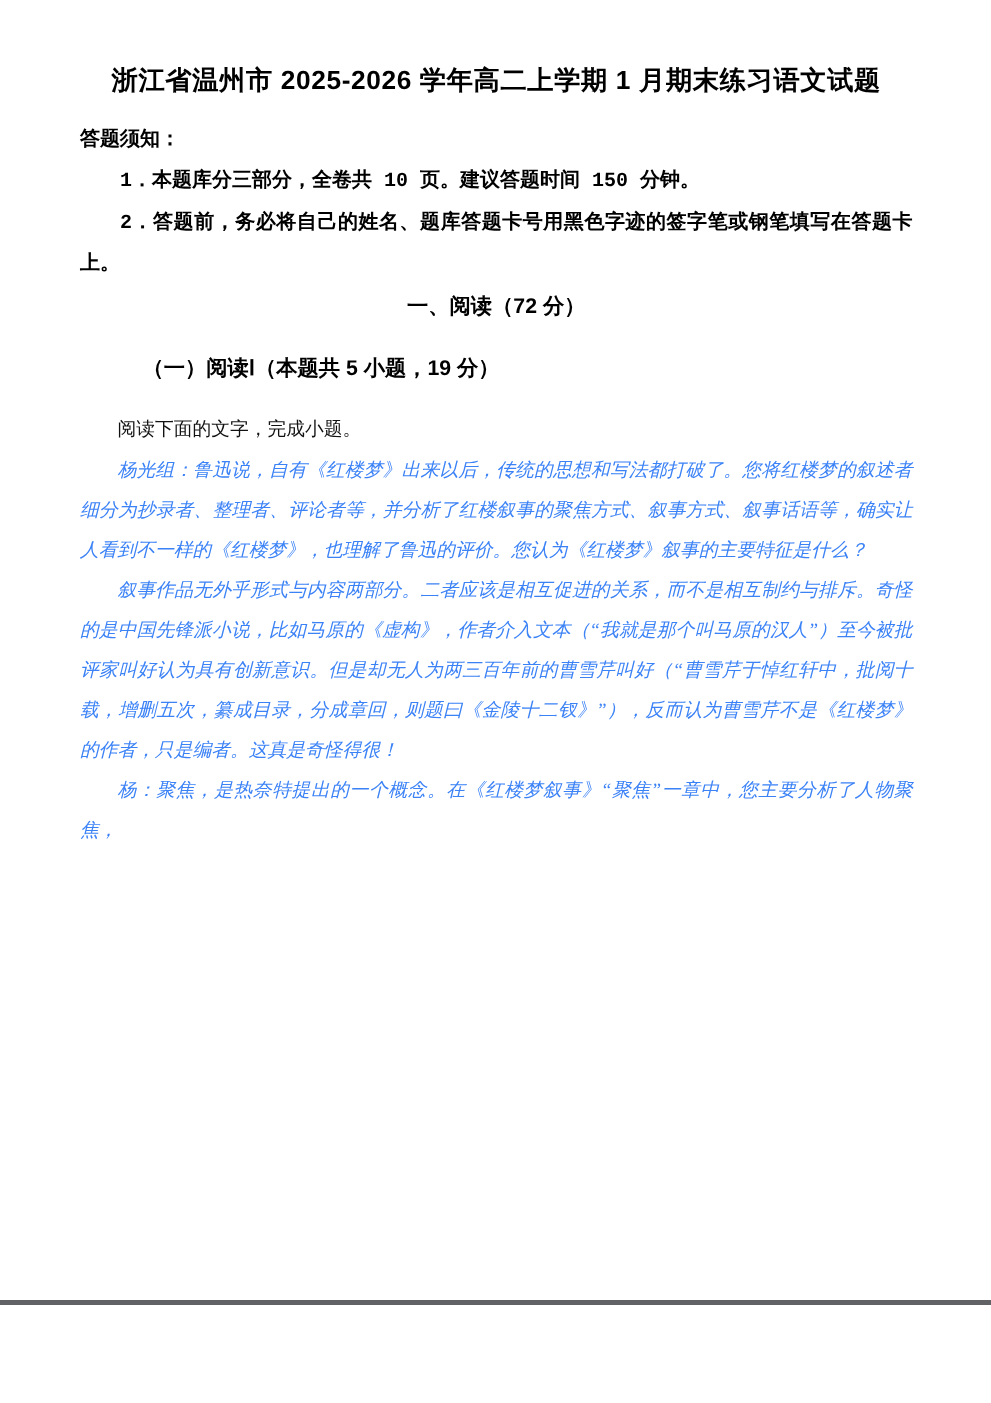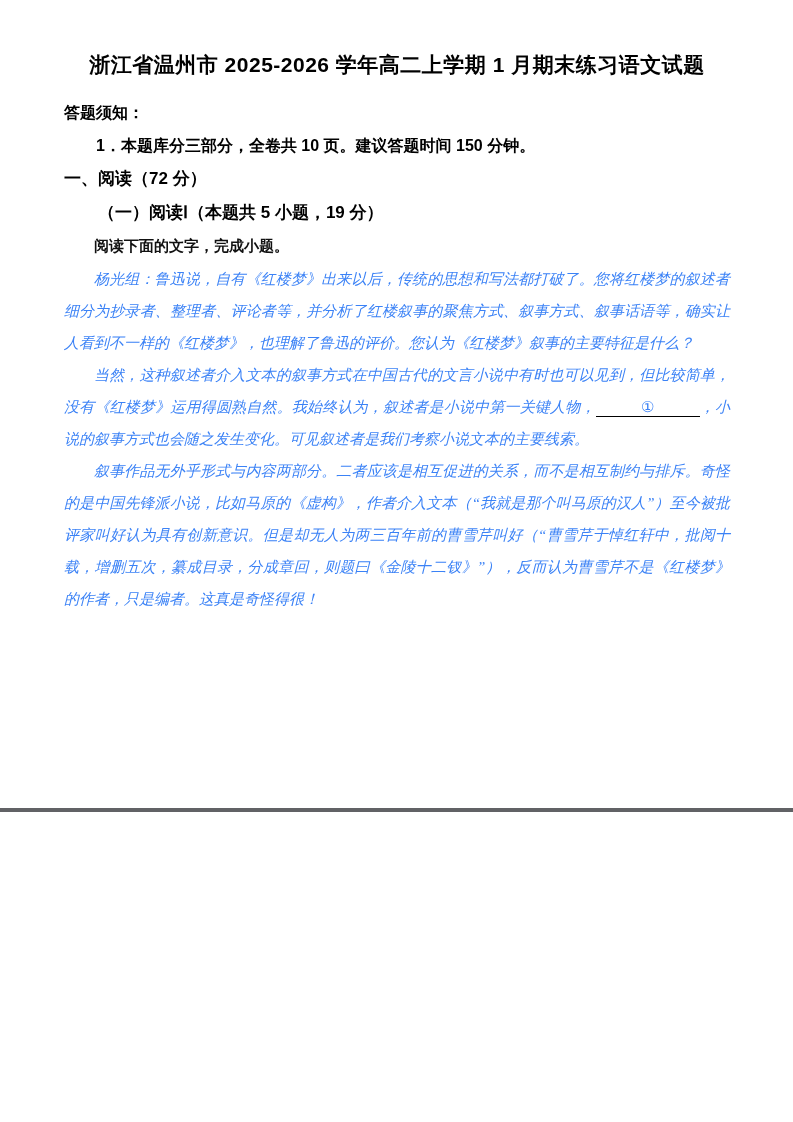--- a/index.html
+++ b/index.html
@@ -1,19 +1,19 @@
 <!DOCTYPE html>
 <html><head>
 <meta charset="utf-8">
 <style>
   html, body { margin: 0; padding: 0; background: #ffffff; }
   .page {
     position: relative;
     width: 793px;
-    height: 812px;
+    height: 1044px;
     margin: 0 auto;
     background: #ffffff;
     overflow: hidden;
     color: #000000;
     font-family: "Liberation Serif", serif;
   }
   .content {
     padding: 50px 63px 0 64px;
   }
   .doc-title {
@@ -21,49 +21,49 @@
     font-family: "Liberation Sans", sans-serif;
     font-size: 21px;
     font-weight: 700;
     line-height: 30px;
     text-align: center;
     letter-spacing: 0.5px;
   }
   .notice-heading,
   .notice-item {
     margin: 0;
-    font-family: Liberation Sans, sans-serif;
+    font-family: Liberation Mono, monospace;
     font-size: 16px;
     font-weight: 700;
     line-height: 33px;
     text-align: justify;
   }
   .notice-item { text-indent: 2em; }
   .part-heading {
     margin: 0;
     font-family: "Liberation Sans", sans-serif;
     font-size: 17px;
     font-weight: 700;
     line-height: 34px;
+    text-align: center;
   }
   .sub-heading {
-    margin: 0;
+    margin: 16px;
     font-family: "Liberation Sans", sans-serif;
     font-size: 17px;
     font-weight: 700;
     line-height: 34px;
     text-indent: 2em;
   }
   .instruction {
     margin: 0;
     font-size: 15px;
     line-height: 33px;
     text-indent: 2em;
     color: #111111;
-    font-weight: bold;
   }
   .passage p {
     margin: 0;
     font-size: 15px;
     line-height: 32px;
     text-indent: 2em;
     text-align: justify;
     font-style: italic; 
     color: #3b82f6;
   }
@@ -89,35 +89,36 @@
 <body>
 
 <div class="page">
   <div class="content">
 
     <h1 class="doc-title">浙江省温州市 2025-2026 学年高二上学期 1 月期末练习语文试题</h1>
 
     <div>
       <p class="notice-heading">答题须知：</p>
       <p class="notice-item">1．本题库分三部分，全卷共 10 页。建议答题时间 150 分钟。</p>
+      <p class="notice-item">2．答题前，务必将自己的姓名、题库答题卡号用黑色字迹的签字笔或钢笔填写在答题卡上。</p>
     </div>
 
     <p class="part-heading">一、阅读（72 分）</p>
 
     <p class="sub-heading">（一）阅读Ⅰ（本题共 5 小题，19 分）</p>
 
     <p class="instruction">阅读下面的文字，完成小题。</p>
 
     <div class="passage">
       <p>杨光组：鲁迅说，自有《红楼梦》出来以后，传统的思想和写法都打破了。您将红楼梦的叙述者细分为抄录者、整理者、评论者等，并分析了红楼叙事的聚焦方式、叙事方式、叙事话语等，确实让人看到不一样的《红楼梦》，也理解了鲁迅的评价。您认为《红楼梦》叙事的主要特征是什么？</p>
 
 
-      <p><span>当然，这种叙述者介入文本的叙事方式在中国古代的文言小说中有时也可以见到，但比较简单，没有《红楼梦》运用得圆熟自然。我始终认为，叙述者是小说中第一关键人物，</span><span class="blank-line">①</span><span>，小说的叙事方式也会随之发生变化。可见叙述者是我们考察小说文本的主要线索。</span></p>
 
       <p>叙事作品无外乎形式与内容两部分。二者应该是相互促进的关系，而不是相互制约与排斥。奇怪的是中国先锋派小说，比如马原的《虚构》，作者介入文本（“我就是那个叫马原的汉人”）至今被批评家叫好认为具有创新意识。但是却无人为两三百年前的曹雪芹叫好（“曹雪芹于悼红轩中，批阅十载，增删五次，纂成目录，分成章回，则题曰《金陵十二钗》”），反而认为曹雪芹不是《红楼梦》的作者，只是编者。这真是奇怪得很！</p>
 
 
+      <p>杨：聚焦，是热奈特提出的一个概念。在《红楼梦叙事》“聚焦”一章中，您主要分析了人物聚焦，</p>
     </div>
 
   </div>
 
   <div class="page-edge-bar"></div>
 </div>
 
 </body></html>

